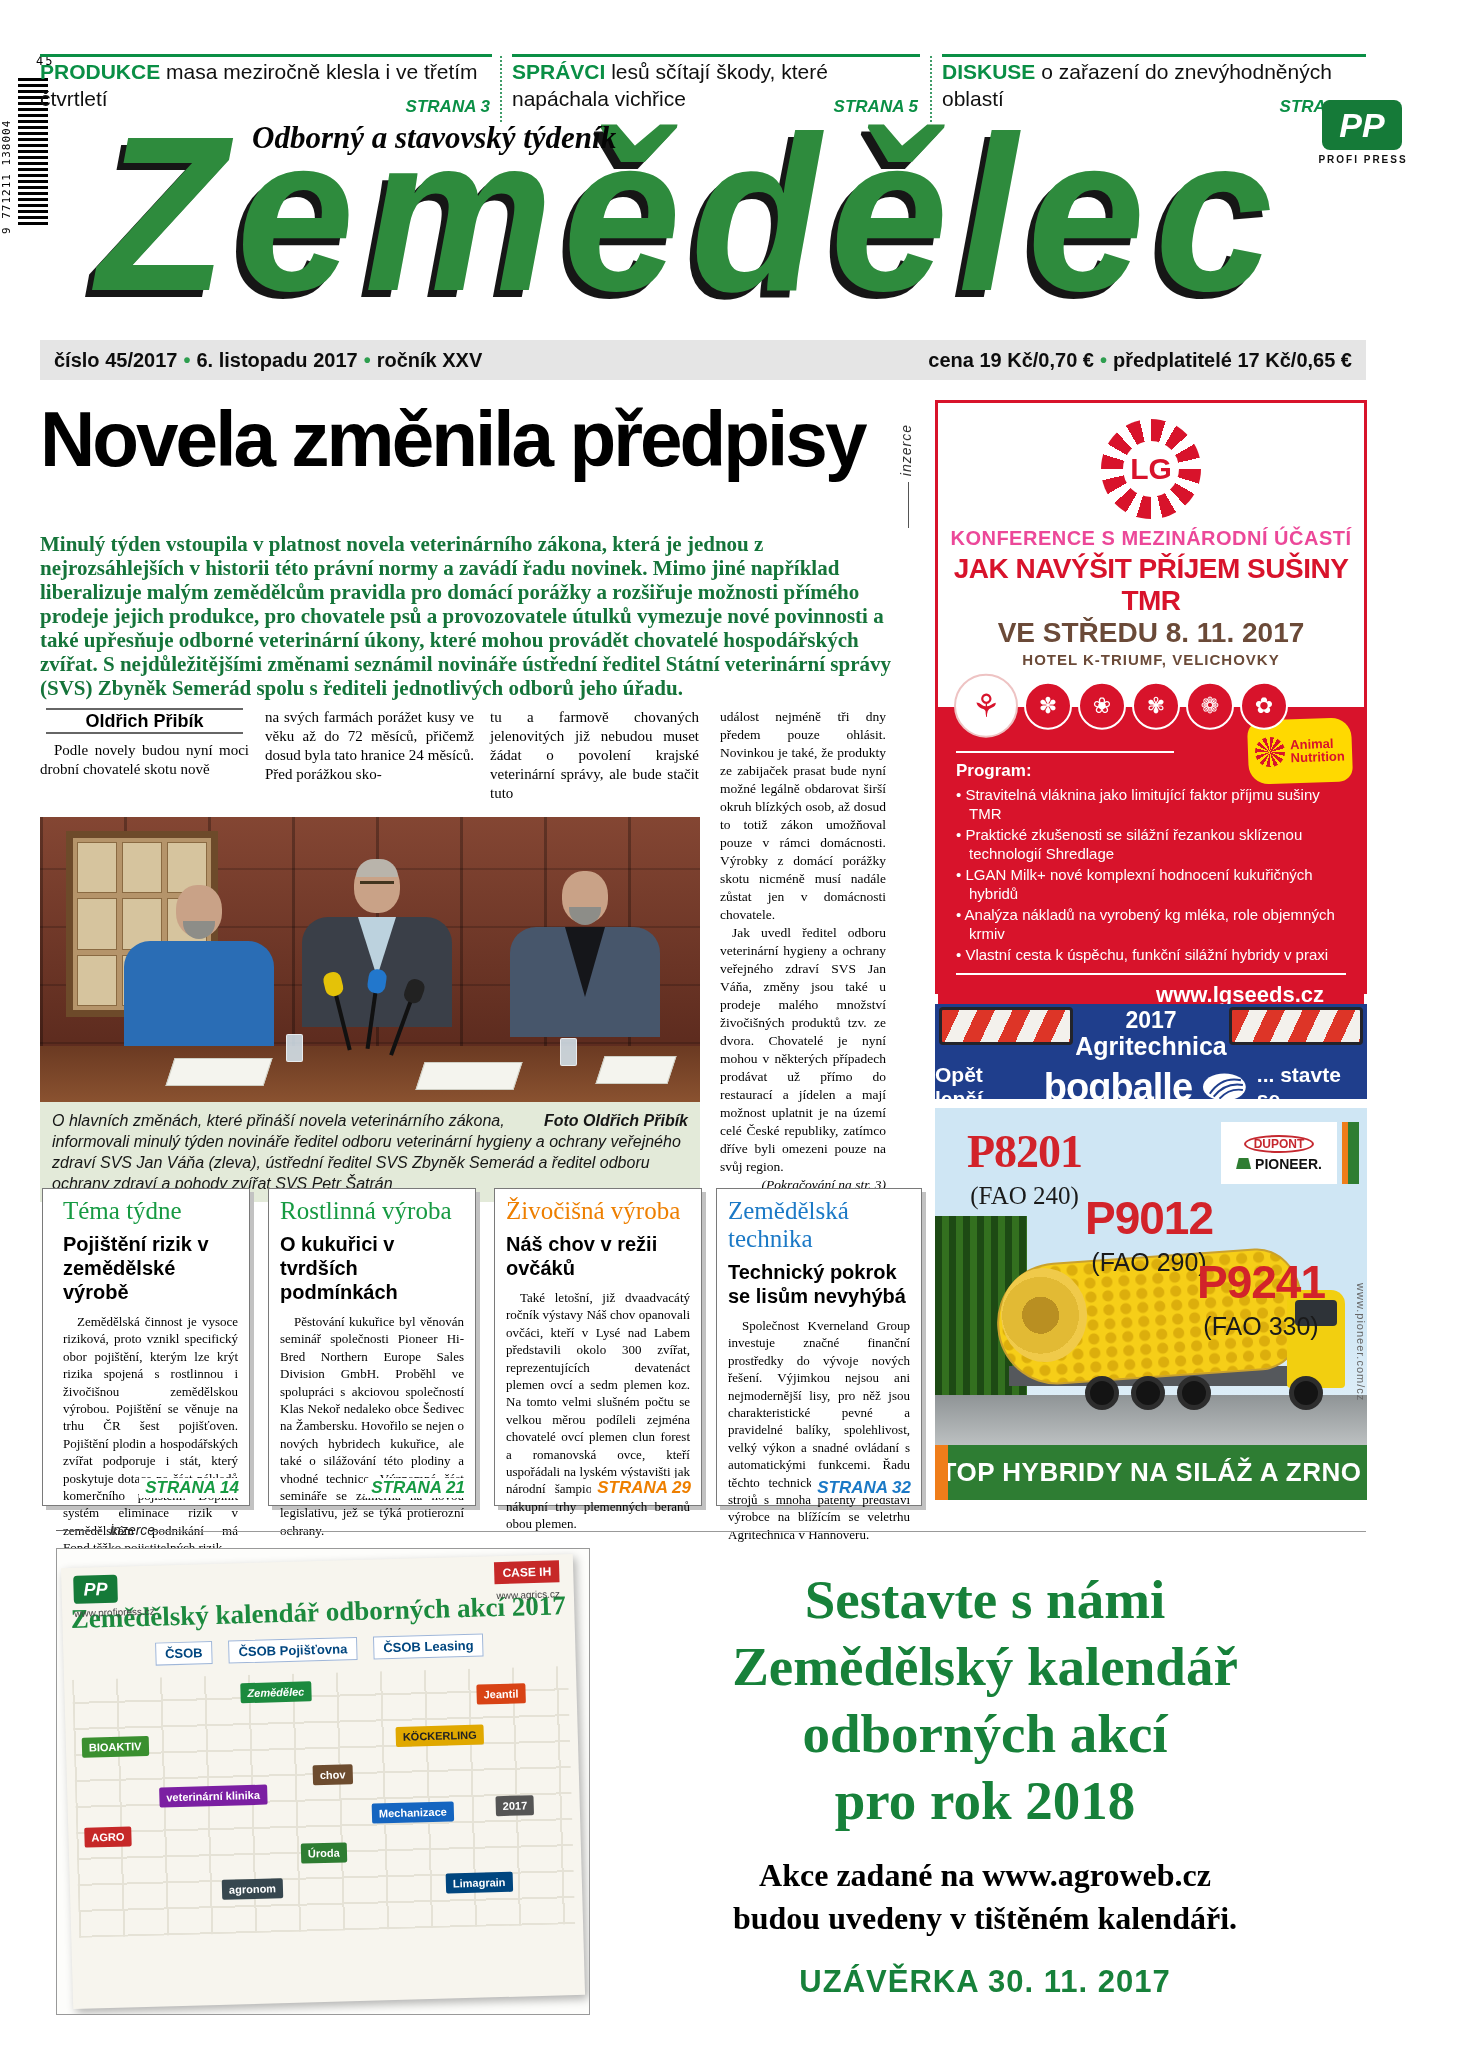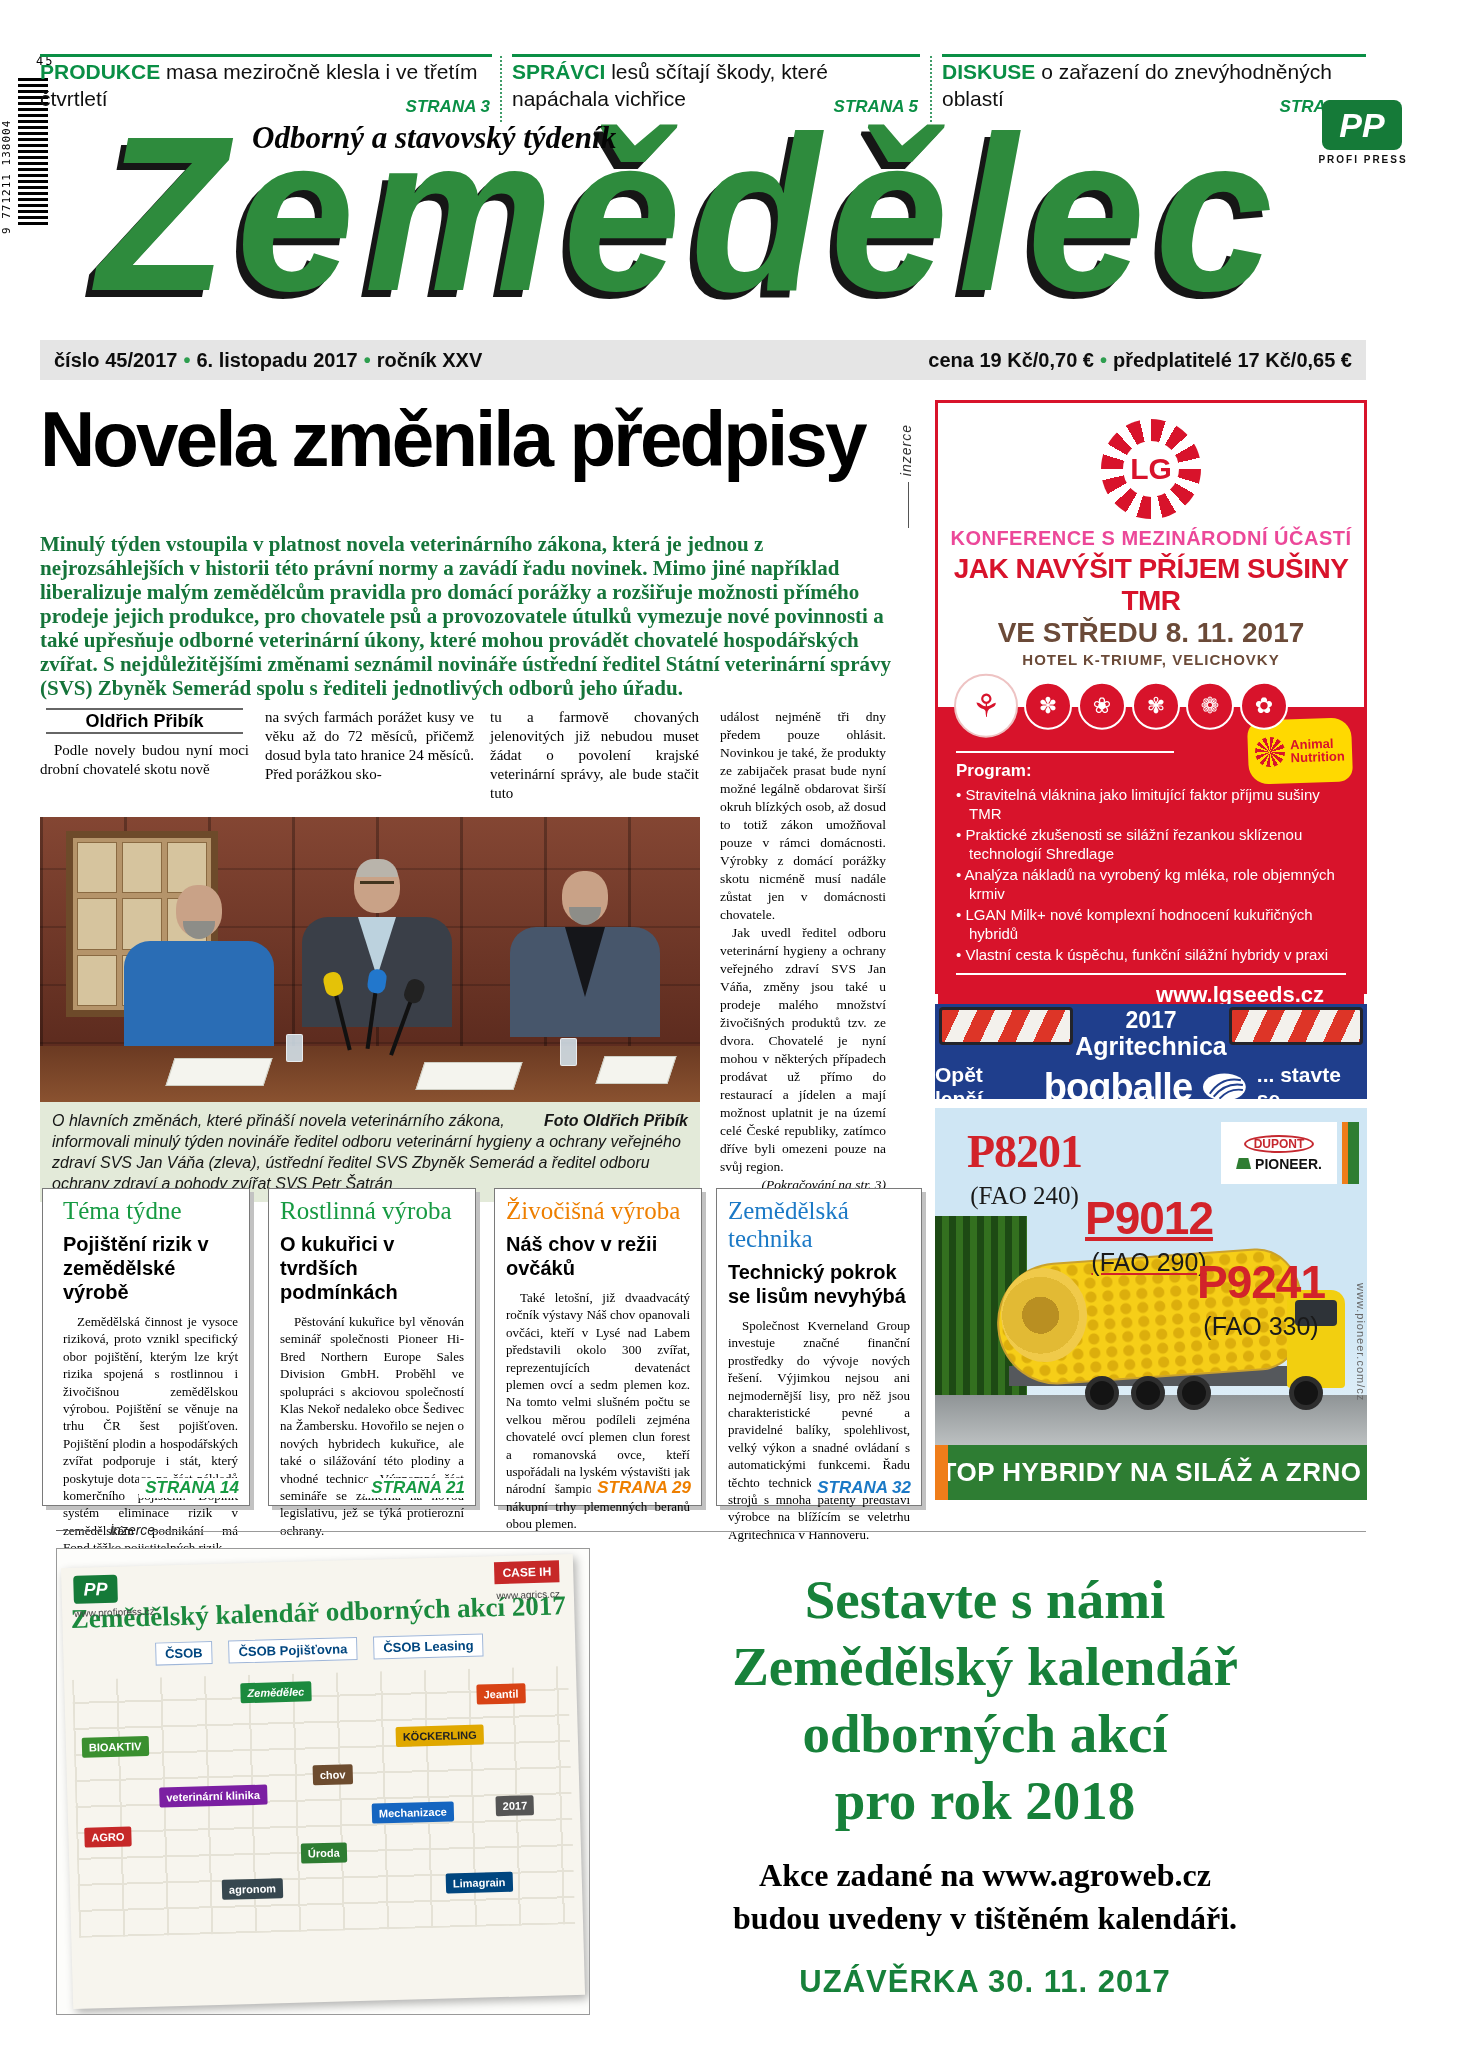--- a/index.html
+++ b/index.html
@@ -174,21 +174,21 @@
        background-size:17px 14px;border:2px solid #caa12c;}
   .cob-end{position:absolute;left:66px;top:160px;width:86px;height:94px;border-radius:50%;transform:rotate(-4deg);
            background:radial-gradient(circle at 46% 50%,#b98f22 0 28%,#e2ba34 28% 58%,#f0ca4a 58%);}
   .cab{position:absolute;left:352px;top:182px;width:58px;height:98px;background:#f2cf10;border-radius:12px 14px 4px 4px;}
   .cab .win{position:absolute;left:8px;top:10px;width:42px;height:26px;background:#2e3338;border-radius:4px;}
   .trailer{position:absolute;left:74px;top:258px;width:300px;height:20px;background:#55585c;}
   .wh{position:absolute;top:268px;width:34px;height:34px;border-radius:50%;background:#141414;border:5px solid #2d2d2d;box-sizing:border-box;}
   .w1{left:150px;} .w2{left:196px;} .w3{left:242px;} .w4{left:354px;}
   .prod{position:absolute;color:#d2232a;font-weight:bold;font-size:46px;letter-spacing:-1px;line-height:44px;}
   .prod .fao{display:block;color:#1a1a1a;font-weight:normal;font-size:25px;letter-spacing:0;text-align:center;}
-  .pr1{left:32px;top:22px;font-family:Liberation Serif, serif;} .pr2{left:150px;top:88px;text-decoration:underline;} .pr3{left:262px;top:152px;}
+  .pr1{left:32px;top:22px;font-family:Liberation Serif, serif;} .pr2{left:150px;top:88px;} .pr3{left:262px;top:152px;}
   .pio-logo{position:absolute;right:30px;top:14px;width:116px;height:62px;background:#fff;display:flex;
             flex-direction:column;align-items:center;justify-content:center;gap:3px;}
   .dupont{color:#c5282f;font-weight:bold;font-size:12px;border:2px solid #c5282f;border-radius:50%;padding:0 8px;}
   .pline{display:flex;align-items:center;gap:4px;color:#111;font-weight:bold;font-size:14px;}
   .ptrap{display:inline-block;width:15px;height:11px;background:#2f7d32;clip-path:polygon(18% 0,82% 0,100% 100%,0 100%);}
   .pio-gbar{position:absolute;right:8px;top:14px;width:17px;height:62px;background:#2f7d32;}
   .pio-gbar::before{content:"";position:absolute;left:0;top:0;width:6px;height:62px;background:#ef7d1a;}
   .pio-url{position:absolute;right:0px;bottom:44px;writing-mode:vertical-rl;font-size:11px;color:#666;letter-spacing:1px;}
   .pio-strip{position:absolute;left:935px;top:1445px;width:432px;height:55px;background:#2e7d33;color:#fff;
              display:flex;align-items:center;justify-content:center;font-family:"Liberation Sans",sans-serif;
@@ -414,22 +414,22 @@
         <span class="an-mini"></span>
         <span class="an-txt">
           <span>Animal</span><br><span>Nutrition</span>
         </span>
       </div>
       <div class="lg-topline"></div>
       <div class="lg-prog">Program:</div>
       <ul>
         <li>Stravitelná vláknina jako limitující faktor příjmu sušiny TMR</li>
         <li>Praktické zkušenosti se silážní řezankou sklízenou technologií Shredlage</li>
+        <li>LGAN Milk+ nové komplexní hodnocení kukuřičných hybridů</li>
         <li>Analýza nákladů na vyrobený kg mléka, role objemných krmiv</li>
-        <li>LGAN Milk+ nové komplexní hodnocení kukuřičných hybridů</li>
         <li>Vlastní cesta k úspěchu, funkční silážní hybridy v praxi</li>
       </ul>
       <div class="lg-rule"></div>
       <div class="lg-url">www.lgseeds.cz</div>
     </div>
   </div>
 
   <div class="agri">
     <div class="bar barL"></div>
     <div class="bar barR"></div>

